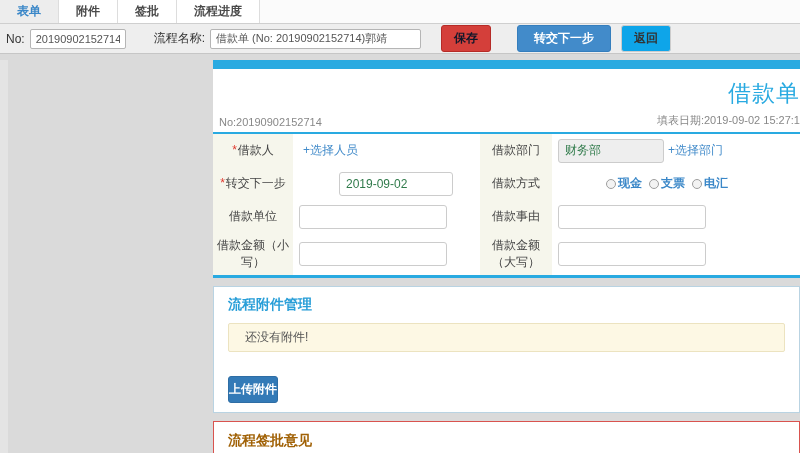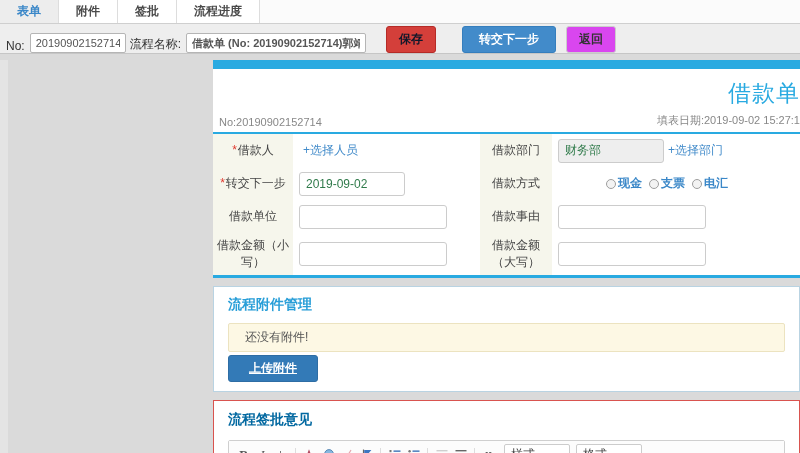--- a/index.html
+++ b/index.html
@@ -7,28 +7,28 @@
   body { background:#dadada; font-family:"Liberation Sans","DejaVu Sans",sans-serif; font-size:12px; color:#333; }
 
   
   .tabbar { height:24px; background:#fbfbfb; border-bottom:1px solid #cfcfcf; display:flex; }
   .tab { padding:0 17px; line-height:23px; font-weight:bold; font-size:12px; color:#4a4a4a;
          background:#fff; border-right:1px solid #ddd; cursor:pointer; }
   .tab.active { color:#3a87c8; background:#ededed; }
 
   
   .toolbar { height:30px; background:#eeeeee; border-bottom:1px solid #c6c6c6;
-             display:flex; align-items:flex-end; padding:0 6px; }
+             display:flex; align-items:center; padding:0 6px; }
   .toolbar label { font-size:12px; color:#333; margin-right:5px; }
   .toolbar input { height:20px; border:1px solid #b5b5b5; border-radius:2px; background:#fff;
                    font-size:11px; color:#555; padding:0 5px; font-family:inherit; }
-  .tb-no { width:96px; margin-right:4px; }
-  .tb-proc { width:180px;font-weight:bold; }
+  .tb-no { width:96px; margin-right:28px; }
+  .tb-proc { width:211px; }
   .btn { font-size:12px; font-weight:bold; padding:4px 12px; border-radius:3px; border:1px solid #ccc;
-         background:#d946ef; color:#333; cursor:pointer; font-family:inherit; }
+         background:#0ea5e9; color:#333; cursor:pointer; font-family:inherit; }
   .btn-save { background:#d43f3a; border-color:#b52b27; color:#0f172a; margin-left:20px; }
   .btn-next { background:#428bca; border-color:#357ebd; color:#fff; margin-left:26px; padding:4px 16px; }
   .btn-back { margin-left:10px; }
 
   
   .main { position:relative; height:399px; }
   .left-strip { position:absolute; left:0; top:0; width:8px; height:100%; background:#e4e4e4; }
   .content { margin-left:213px; width:587px; }
 
   .card { background:#fff; }
@@ -45,42 +45,42 @@
            text-align:center; font-size:12px; color:#444; padding:3px 4px; line-height:1.4; }
   .lcell.c1 { width:80px; }
   .lcell.c3 { width:72px; }
   .fcell { display:flex; align-items:center; padding:4px 6px; }
   .fcell.c2 { width:187px; }
   .fcell.c4 { flex:1; }
   .req { color:#e03a2f; margin-right:1px; }
   .fcell input { height:24px; border:1px solid #ccc; border-radius:3px; font-size:12px;
                  color:#2f7a4a; padding:0 6px; font-family:inherit; }
   .in-ro { background:#eee; width:106px; }
-  .in-date { width:106px; color:#444; }
+  .in-date { width:114px; color:#444;margin-left:40px; }
   .in-wide { width:148px; color:#444; }
   .sel-link { color:#428bca; font-size:12px; text-decoration:none; margin-left:4px; white-space:nowrap; }
   .radio-group { display:flex; align-items:center; gap:7px; margin-left:48px; }
   .radio { display:flex; align-items:center; gap:2px; cursor:pointer; }
   .radio .dot { width:10px; height:10px; border:1px solid #9e9e9e; border-radius:50%;
                 background:#f3f3f3; display:inline-block; }
   .radio .rl { color:#3a87c8; font-size:12px; font-weight:bold; }
   .blue-rule-bottom { height:3px; background:#29aae1; }
 
   
   .card-attach { margin-top:8px; border:1px solid #b9d3e2; padding:9px 14px 9px; }
   .sec-head-blue { color:#2a9fd8; font-weight:bold; font-size:14px; }
   .attach-alert { margin-top:9px; background:#fdf8e4; border:1px solid #ece3c0; border-radius:2px;
                   padding:5px 16px; font-size:12px; color:#555; }
-  .btn-upload { margin-top:3px; background:#337ab7; border:1px solid #2e6da4; color:#fff;
-                font-size:12px; font-weight:bold; padding:4px 20px; border-radius:3px; cursor:pointer;
-                font-family:inherit;text-decoration:underline; }
+  .btn-upload { margin-top:24px; background:#337ab7; border:1px solid #2e6da4; color:#fff;
+                font-size:12px; font-weight:bold; padding:4px 0; border-radius:3px; cursor:pointer;
+                font-family:inherit; }
 
   
   .card-approve { margin-top:8px; border:1px solid #d9534f; padding:10px 14px 14px; }
-  .sec-head-red { color:#0369a1; font-weight:bold; font-size:14px; }
+  .sec-head-red { color:#a16207; font-weight:bold; font-size:14px; }
   .editor { margin-top:11px; border:1px solid #cfcfcf; border-radius:2px; background:#fff; }
   .ed-toolbar { display:flex; align-items:center; padding:3px 5px; border-bottom:1px solid #e0e0e0;
                 background:#fcfcfc; }
   .tbi { width:19px; height:19px; display:flex; align-items:center; justify-content:center;
          border-radius:2px; cursor:pointer; color:#555; }
   .tbi.b { font-family:"Liberation Serif",serif; font-weight:bold; font-size:13px; }
   .tbi.i { font-family:"Liberation Serif",serif; font-style:italic; font-size:13px; }
   .tbi.s { font-size:9px; text-decoration:line-through; letter-spacing:-0.5px; }
   .tbi.q { font-family:"Liberation Serif",serif; font-weight:bold; font-size:16px; padding-top:6px; }
   .tbi.disabled { opacity:.45; cursor:default; }

